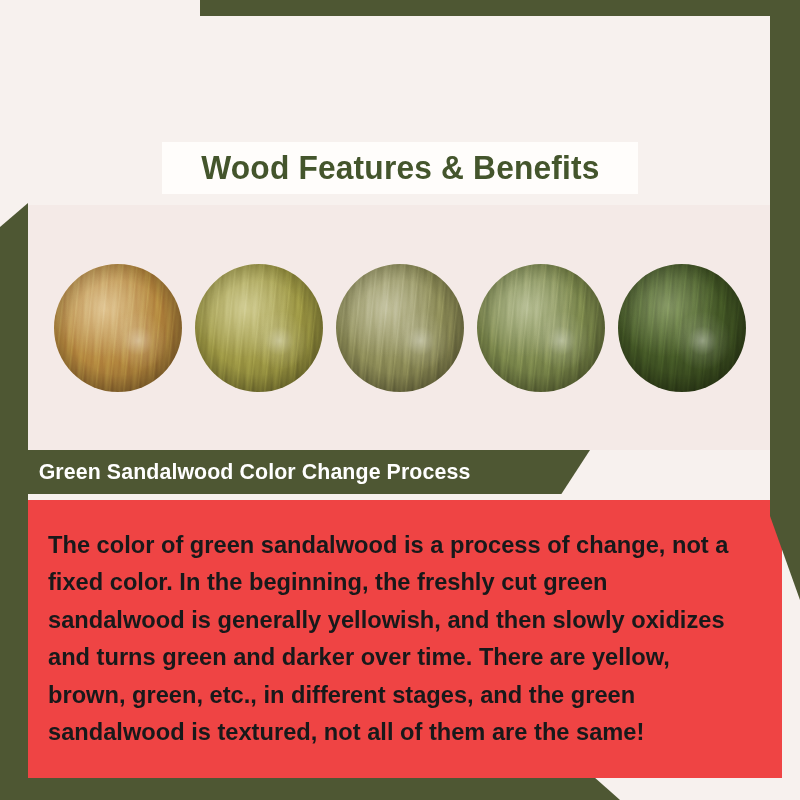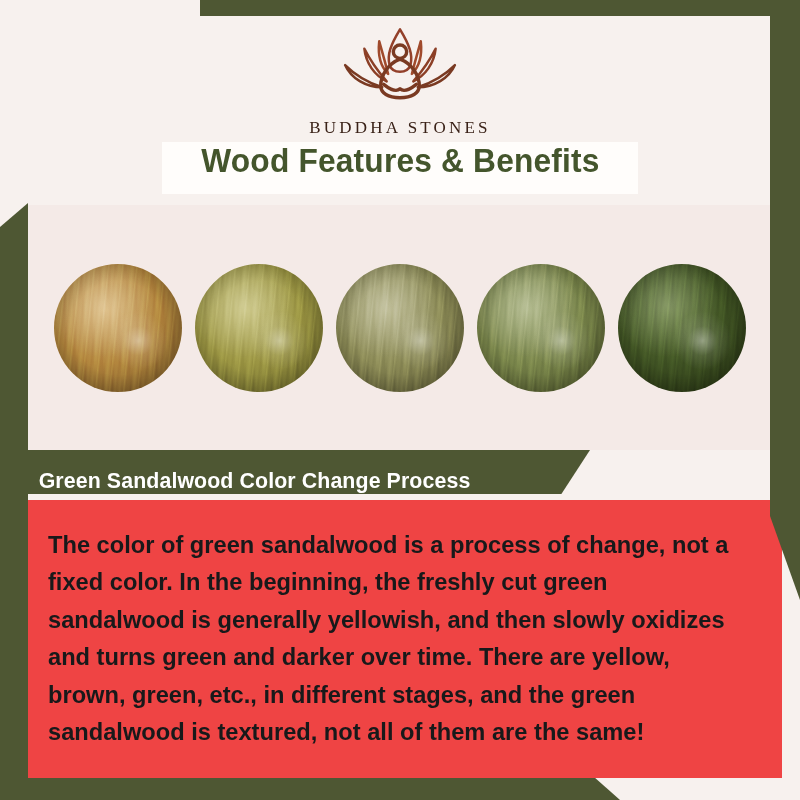--- a/index.html
+++ b/index.html
@@ -84,21 +84,21 @@
     font-weight: 400;
   }
 
   
   .title-band {
     position: absolute;
     top: 142px; left: 162px;
     width: 476px; height: 52px;
     background: #fffdfb;
     display: flex;
-    align-items: flex-start;
+    align-items: center;
     justify-content: center;
     z-index: 4;
   }
   .title-text {
     font-size: 33px;
     font-weight: 700;
     color: #44552c;
     letter-spacing: 0.2px;
     white-space: nowrap;
     transform: scaleX(0.96);
@@ -167,21 +167,21 @@
   }
 
   
   .section-bar {
     position: absolute;
     top: 450px; left: 18px;
     width: 572px; height: 44px;
     background: #4e5733;
     clip-path: polygon(0 0, 100% 0, 95% 100%, 0 100%);
     display: flex;
-    align-items: flex-end;
+    align-items: center;
     z-index: 3;
   }
   .section-bar-text {
     margin-left: 14px;
     font-size: 22px;
     font-weight: 700;
     color: #ffffff;
     letter-spacing: 0.1px;
     white-space: nowrap;
     transform: scaleX(0.97);
@@ -209,44 +209,20 @@
 <body>
 
 <div class="infographic">
 
   <div class="frame-top"></div>
   <div class="frame-top-left-notch"></div>
   <div class="frame-right"></div>
   <div class="frame-left"></div>
   <div class="frame-bottom"></div>
 
-  <div class="brand">
-    <svg class="brand-mark" viewBox="0 0 200 124" aria-hidden="true">
-      <g fill="none" stroke="#7a3a22" stroke-width="3.4" stroke-linecap="round" stroke-linejoin="round">
-
-        <path d="M100 10 C 88 30, 82 44, 86 58 C 90 70, 110 70, 114 58 C 118 44, 112 30, 100 10 Z" stroke="#93402a"></path>
-
-        <path d="M72 26 C 70 44, 74 60, 84 70 C 80 54, 76 40, 72 26 Z" stroke="#a04a2c"></path>
-        <path d="M128 26 C 130 44, 126 60, 116 70 C 120 54, 124 40, 128 26 Z" stroke="#a04a2c"></path>
-
-        <path d="M52 36 C 54 56, 66 72, 82 80 C 70 66, 60 52, 52 36 Z" stroke="#8c3f26"></path>
-        <path d="M148 36 C 146 56, 134 72, 118 80 C 130 66, 140 52, 148 36 Z" stroke="#8c3f26"></path>
-
-        <path d="M26 58 C 34 76, 54 88, 76 88 C 58 82, 40 72, 26 58 Z" stroke="#7a3a22"></path>
-        <path d="M174 58 C 166 76, 146 88, 124 88 C 142 82, 160 72, 174 58 Z" stroke="#7a3a22"></path>
-      </g>
-
-      <g fill="none" stroke="#7a3a22" stroke-width="4.6" stroke-linecap="round" stroke-linejoin="round">
-        <circle cx="100" cy="40" r="9"></circle>
-        <path d="M100 50 C 84 56, 74 72, 74 86 C 74 96, 84 102, 100 102 C 116 102, 126 96, 126 86 C 126 72, 116 56, 100 50 Z"></path>
-        <path d="M78 84 C 88 92, 96 94, 100 90 C 104 94, 112 92, 122 84"></path>
-      </g>
-    </svg>
-    <span class="brand-name">BUDDHA STONES</span>
-  </div>
 
   <div class="title-band">
     <span class="title-text">Wood Features &amp; Benefits</span>
   </div>
 
   <div class="bead-strip">
     <div class="bead" style="background:radial-gradient(circle at 40% 36%, #d8b473 0%, #b2853d 48%, #6e5123 100%);">
       <div class="grain"></div>
       <div class="shade"></div>
     </div>

